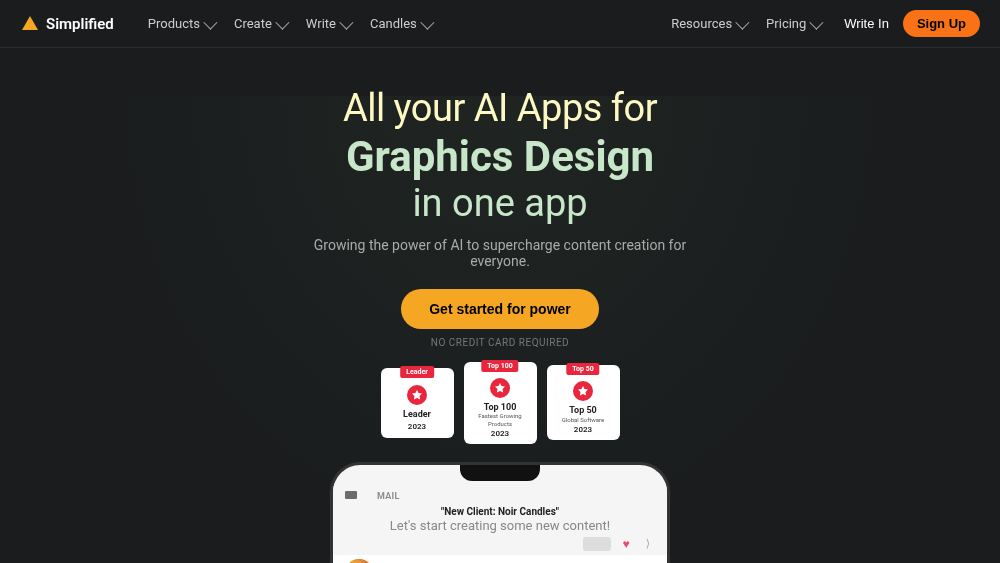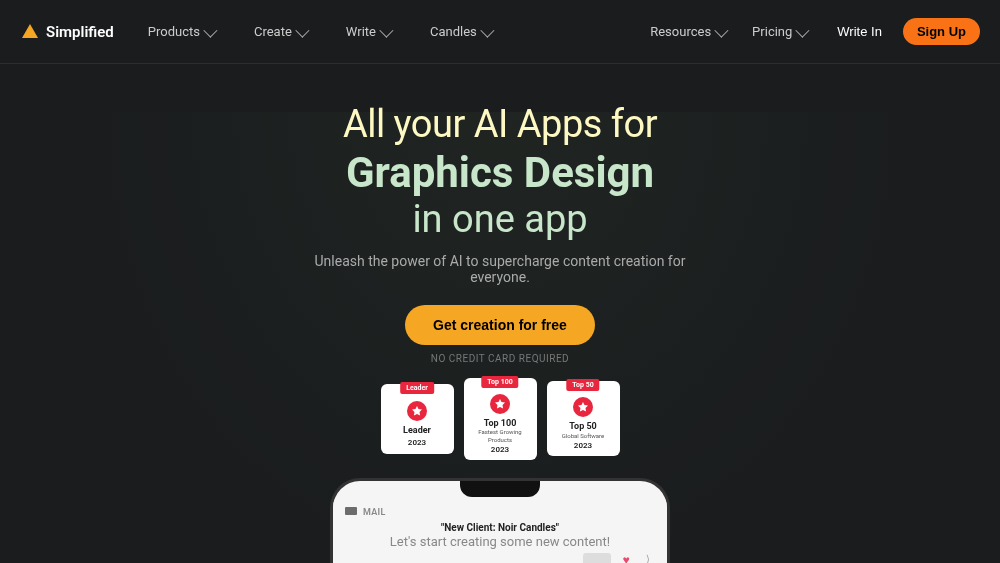--- a/index.html
+++ b/index.html
@@ -11,21 +11,21 @@
       font-family: -apple-system, BlinkMacSystemFont, 'Segoe UI', Roboto, sans-serif;
       color: #fff;
     }
 
     
     .navbar {
       display: flex;
       align-items: center;
       justify-content: space-between;
       padding: 0 20px;
-      height: 64px;
+      height: 48px;
       background-color: #1a1c1e;
       border-bottom: 1px solid rgba(255,255,255,0.08);
       position: relative;
       z-index: 10;
     }
     .navbar-left {
       display: flex;
       align-items: center;
       gap: 24px;
     }
@@ -39,21 +39,21 @@
       height: 20px;
     }
     .logo-text {
       font-size: 15px;
       font-weight: 600;
       color: #fff;
     }
     .nav-items {
       display: flex;
       align-items: center;
-      gap: 20px;
+      gap: 0;
     }
     .nav-item {
       display: flex;
       align-items: center;
       gap: 4px;
       padding: 6px 10px;
       font-size: 13px;
       color: #ccc;
       cursor: pointer;
       border-radius: 6px;
@@ -62,21 +62,21 @@
       width: 10px;
       height: 10px;
       border-right: 1.5px solid #aaa;
       border-bottom: 1.5px solid #aaa;
       transform: rotate(45deg) translateY(-2px);
       display: inline-block;
     }
     .navbar-right {
       display: flex;
       align-items: center;
-      gap: 7px;
+      gap: 0;
     }
     .sign-in-btn {
       padding: 6px 14px;
       font-size: 13px;
       color: #fff;
       background: transparent;
       border: none;
       cursor: pointer;
       border-radius: 6px;
     }
@@ -234,21 +234,21 @@
     }
     .phone-screen {
       background: #f5f5f5;
       height: 100%;
       padding-top: 18px;
       overflow: hidden;
     }
     .mail-banner {
       display: flex;
       align-items: flex-start;
-      gap: 6px;
+      gap: 20px;
       padding: 8px 12px 4px 12px;
       background: #f5f5f5;
     }
     .mail-icon-small {
       width: 12px;
       height: 8px;
       background: #6c6c6c;
       border-radius: 1px;
       position: relative;
     }
@@ -387,22 +387,22 @@
 </nav>
 
 <div style="position:relative;">
   <div class="section-bg"></div>
   <div class="hero">
     <div>
       <div class="hero-title">All your AI Apps for</div>
       <div class="hero-title-bold">Graphics Design</div>
       <div class="hero-title-line3">in one app</div>
     </div>
-    <p class="hero-subtitle">Unleash the power of AI to supercharge content creation for everyone.</p>
-    <button class="cta-btn">Get creation for free</button>
+    <p class="hero-subtitle">Growing the power of AI to supercharge content creation for everyone.</p>
+    <button class="cta-btn">Get started for power</button>
     <p class="no-credit">NO CREDIT CARD REQUIRED</p>
 
     <div class="badges">
       <div class="badge">
         <div class="badge-top-ribbon">Leader</div>
         <div class="badge-icon">
           <svg viewBox="0 0 12 12">
               <path d="M6 1l1.5 3 3.5.5-2.5 2.5.6 3.5L6 9l-3.1 1.5.6-3.5L1 4.5l3.5-.5z" fill="#fff"></path>
             </svg>
         </div>

